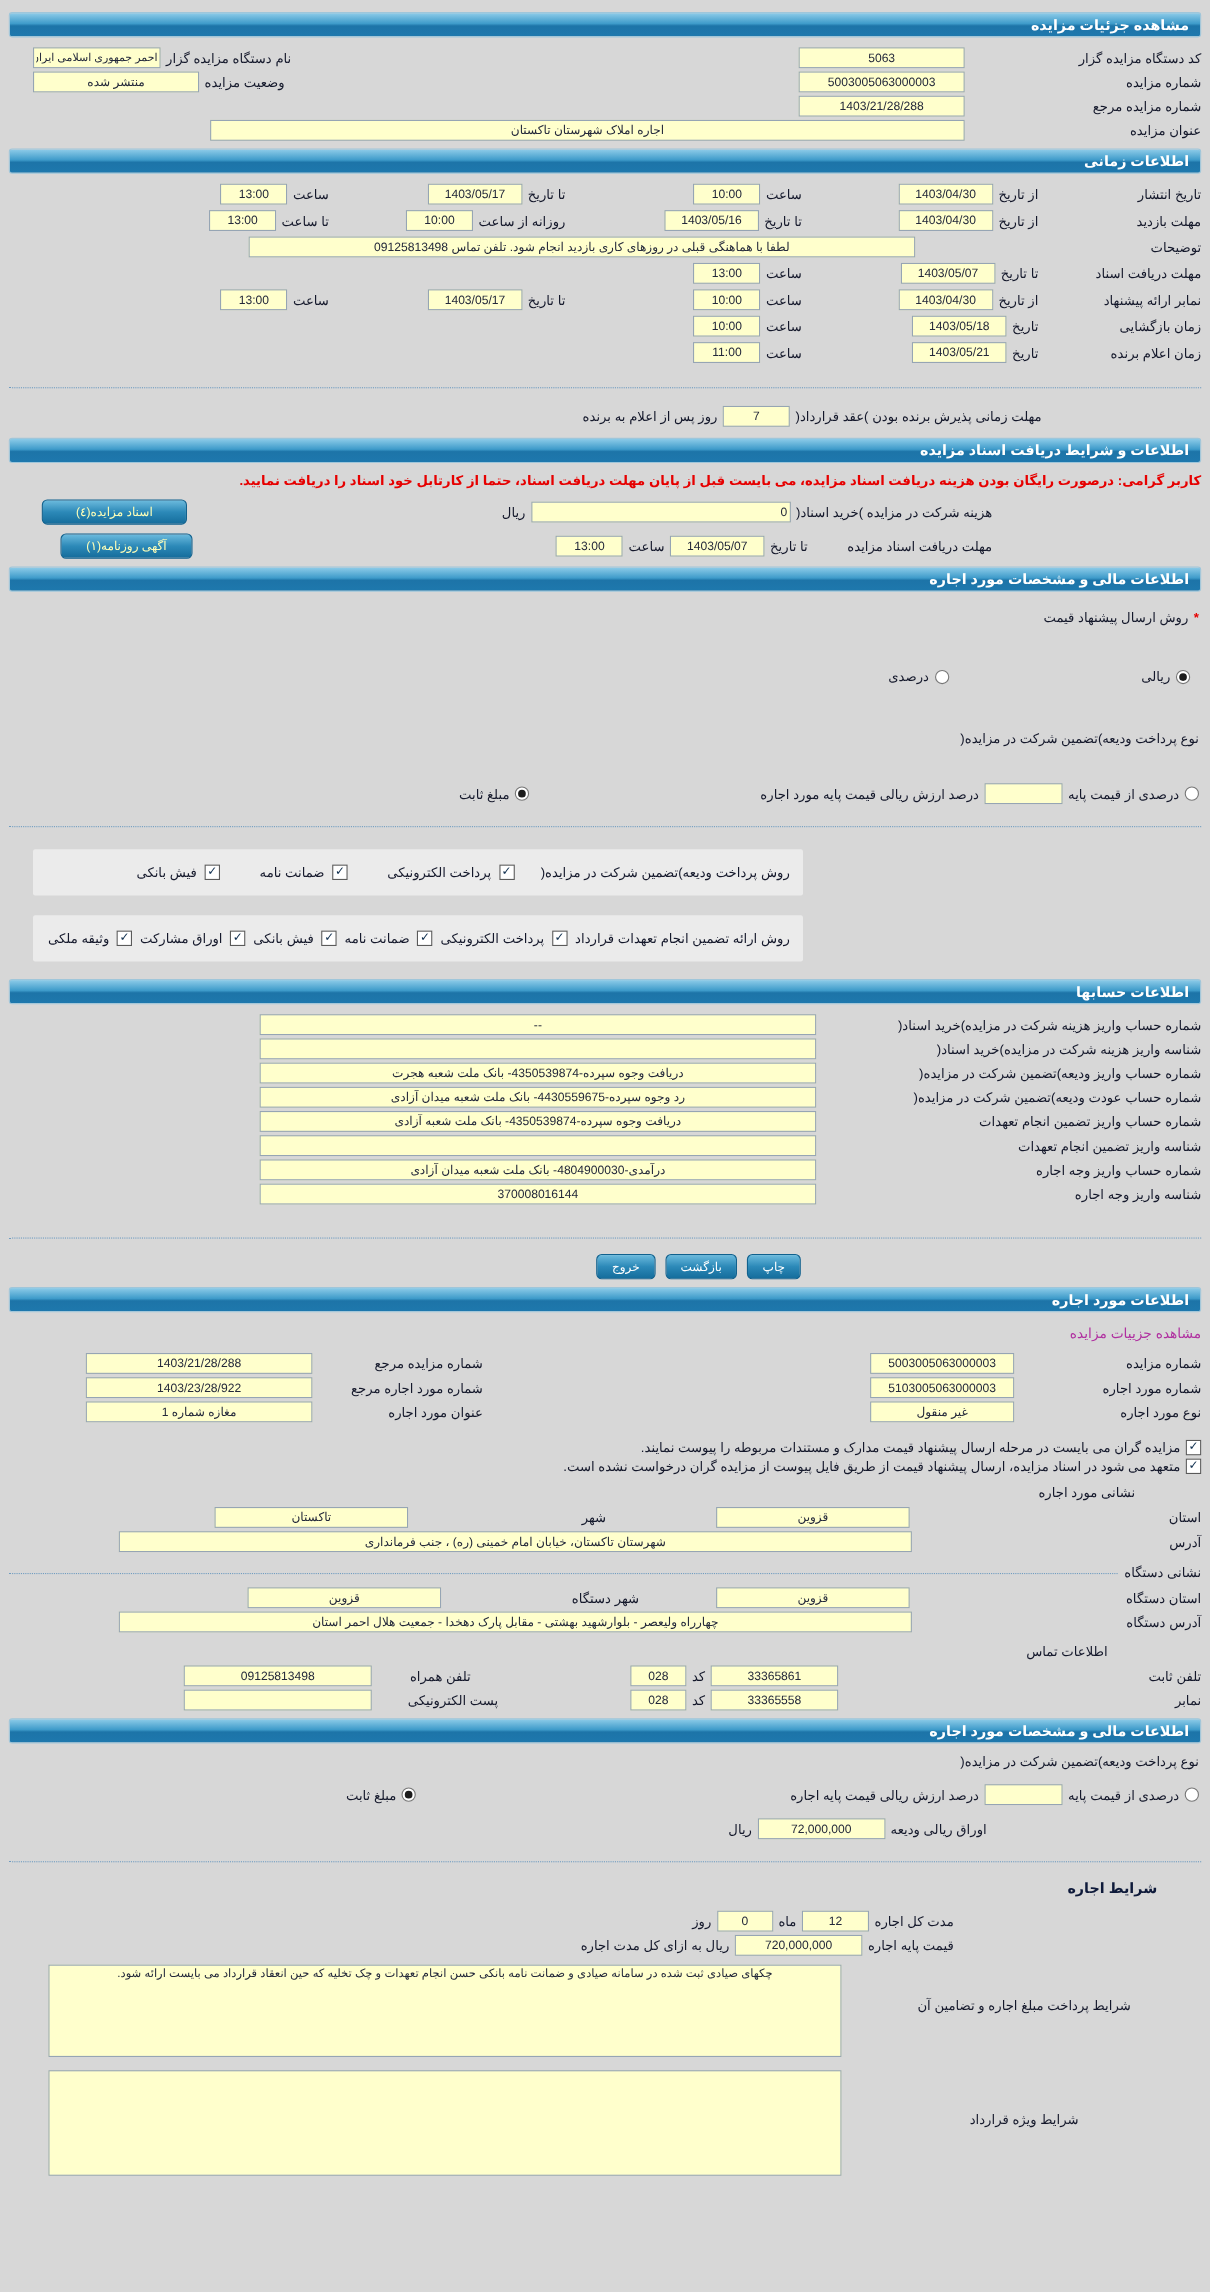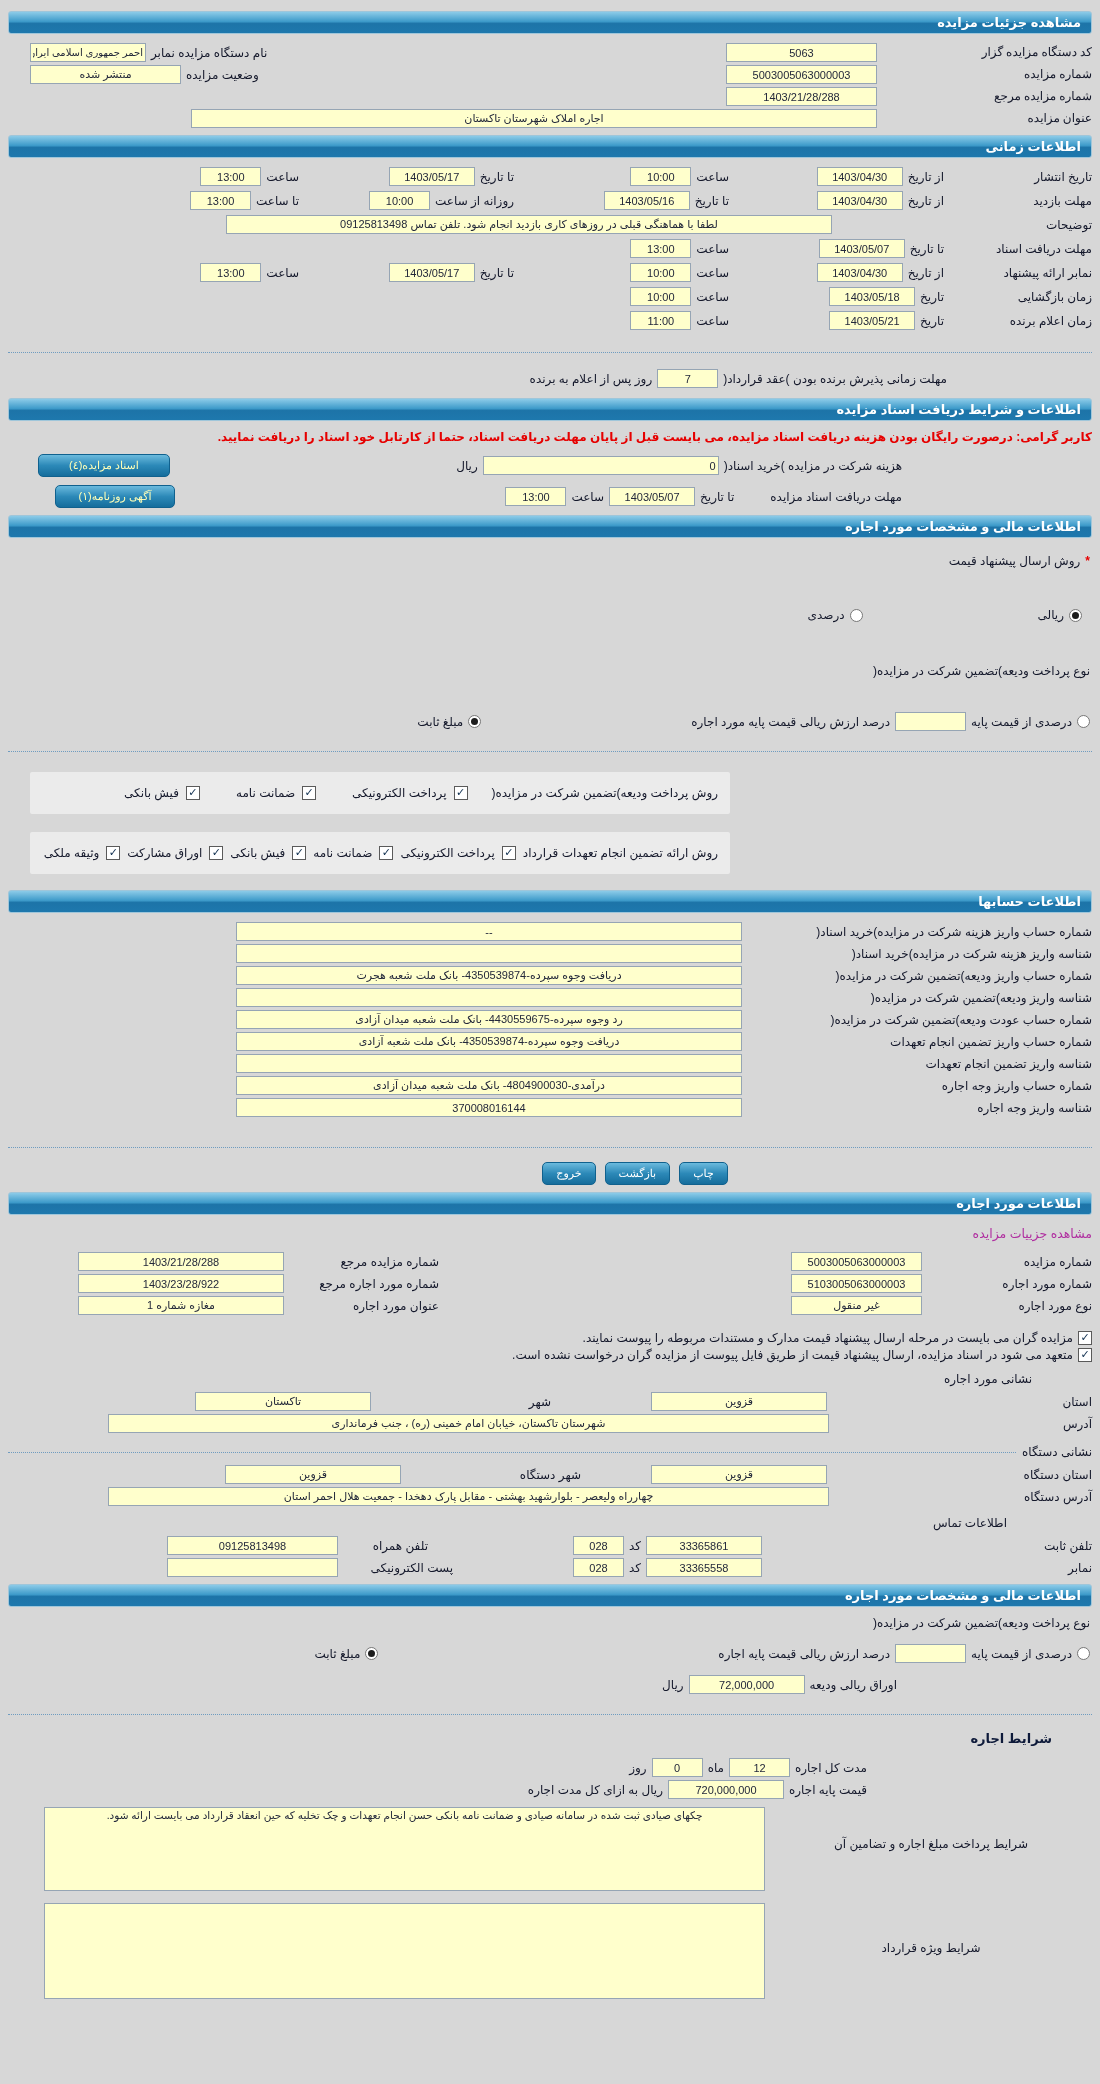--- a/index.html
+++ b/index.html
@@ -20,21 +20,21 @@
   .box{
     background:#ffffcc;border:1px solid #96a5b4;height:15px;
     font-family:inherit;font-size:11px;color:#23283a;text-align:center;
     padding:1px 2px;box-sizing:content-box;
   }
   div.box{display:flex;align-items:flex-start;justify-content:center;height:auto;}
   .tr{text-align:right;}
   .w45{width:45px}.w55{width:55px}.w65{width:65px}.w80{width:80px}.w110{width:110px}
   .w125{width:125px}.w145{width:145px}.w165{width:165px}.w170{width:170px}
   .w200{width:200px}.w500{width:500px}.w600{width:600px}.w680{width:680px}.w715{width:715px}
-  .dlabel{width:210px;font-family:Liberation Serif, serif;}
+  .dlabel{width:210px;}
   .pushleft{margin-right:auto;margin-left:22px;display:flex;align-items:center;gap:5px;}
   .tgrid{display:grid;grid-template-columns:148px 215px 215px 215px 1fr;align-items:center;row-gap:5px;}
   .pair{display:flex;align-items:center;gap:5px;}
   .dotted{border:none;border-top:1px dotted #6f9cc0;margin:12px 0;height:0;}
   .btn{
     background:linear-gradient(to bottom,#6bbadd 0%,#2c89b8 50%,#156d9c 100%);
     border:1px solid #10618e;color:#fff;border-radius:5px;
     padding:4px 13px;font-family:Liberation Sans, sans-serif;font-size:11px;cursor:pointer;white-space:nowrap;
   }
   .btn.ytext{color:#ffffb8;}
@@ -61,21 +61,21 @@
 
 <div class="wrap">
 
   
   <div class="hdr">مشاهده جزئیات مزایده</div>
 
   <div class="row">
     <span class="lbl dlabel">کد دستگاه مزایده گزار</span>
     <input class="box w145" readonly="" value="5063" style="">
     <span class="pushleft">
-      <span class="lbl">نام دستگاه مزایده نمابر</span>
+      <span class="lbl">نام دستگاه مزایده گزار</span>
       <input class="box w110 tr" style="font-size: 10px;" readonly="" value="احمر جمهوری اسلامی ایران">
     </span>
   </div>
   <div class="row">
     <span class="lbl dlabel">شماره مزایده</span>
     <input class="box w145" readonly="" value="5003005063000003" style="">
     <span class="pushleft">
       <span class="lbl">وضعیت مزایده</span>
       <input class="box w145" readonly="" value="منتشر شده" style="">
     </span>
@@ -287,24 +287,20 @@
     </div>
   <div class="row">
       <span class="lbl" style="width:345px">شناسه واریز هزینه شرکت در مزایده)خرید اسناد(</span>
       <input class="box w500" readonly="" value="" style="">
     </div>
   <div class="row">
       <span class="lbl" style="width:345px">شماره حساب واریز ودیعه)تضمین شرکت در مزایده(</span>
       <input class="box w500" readonly="" value="دریافت وجوه سپرده-4350539874- بانک ملت شعبه هجرت" style="">
     </div>
   <div class="row">
-      <span class="lbl" style="width:345px">شناسه واریز ودیعه)تضمین شرکت در مزایده(</span>
-      <input class="box w500" readonly="" value="" style="">
-    </div>
-  <div class="row">
       <span class="lbl" style="width:345px">شماره حساب عودت ودیعه)تضمین شرکت در مزایده(</span>
       <input class="box w500" readonly="" value="رد وجوه سپرده-4430559675- بانک ملت شعبه میدان آزادی" style="">
     </div>
   <div class="row">
       <span class="lbl" style="width:345px">شماره حساب واریز تضمین انجام تعهدات</span>
       <input class="box w500" readonly="" value="دریافت وجوه سپرده-4350539874- بانک ملت شعبه آزادی" style="">
     </div>
   <div class="row">
       <span class="lbl" style="width:345px">شناسه واریز تضمین انجام تعهدات</span>
       <input class="box w500" readonly="" value="" style="">

